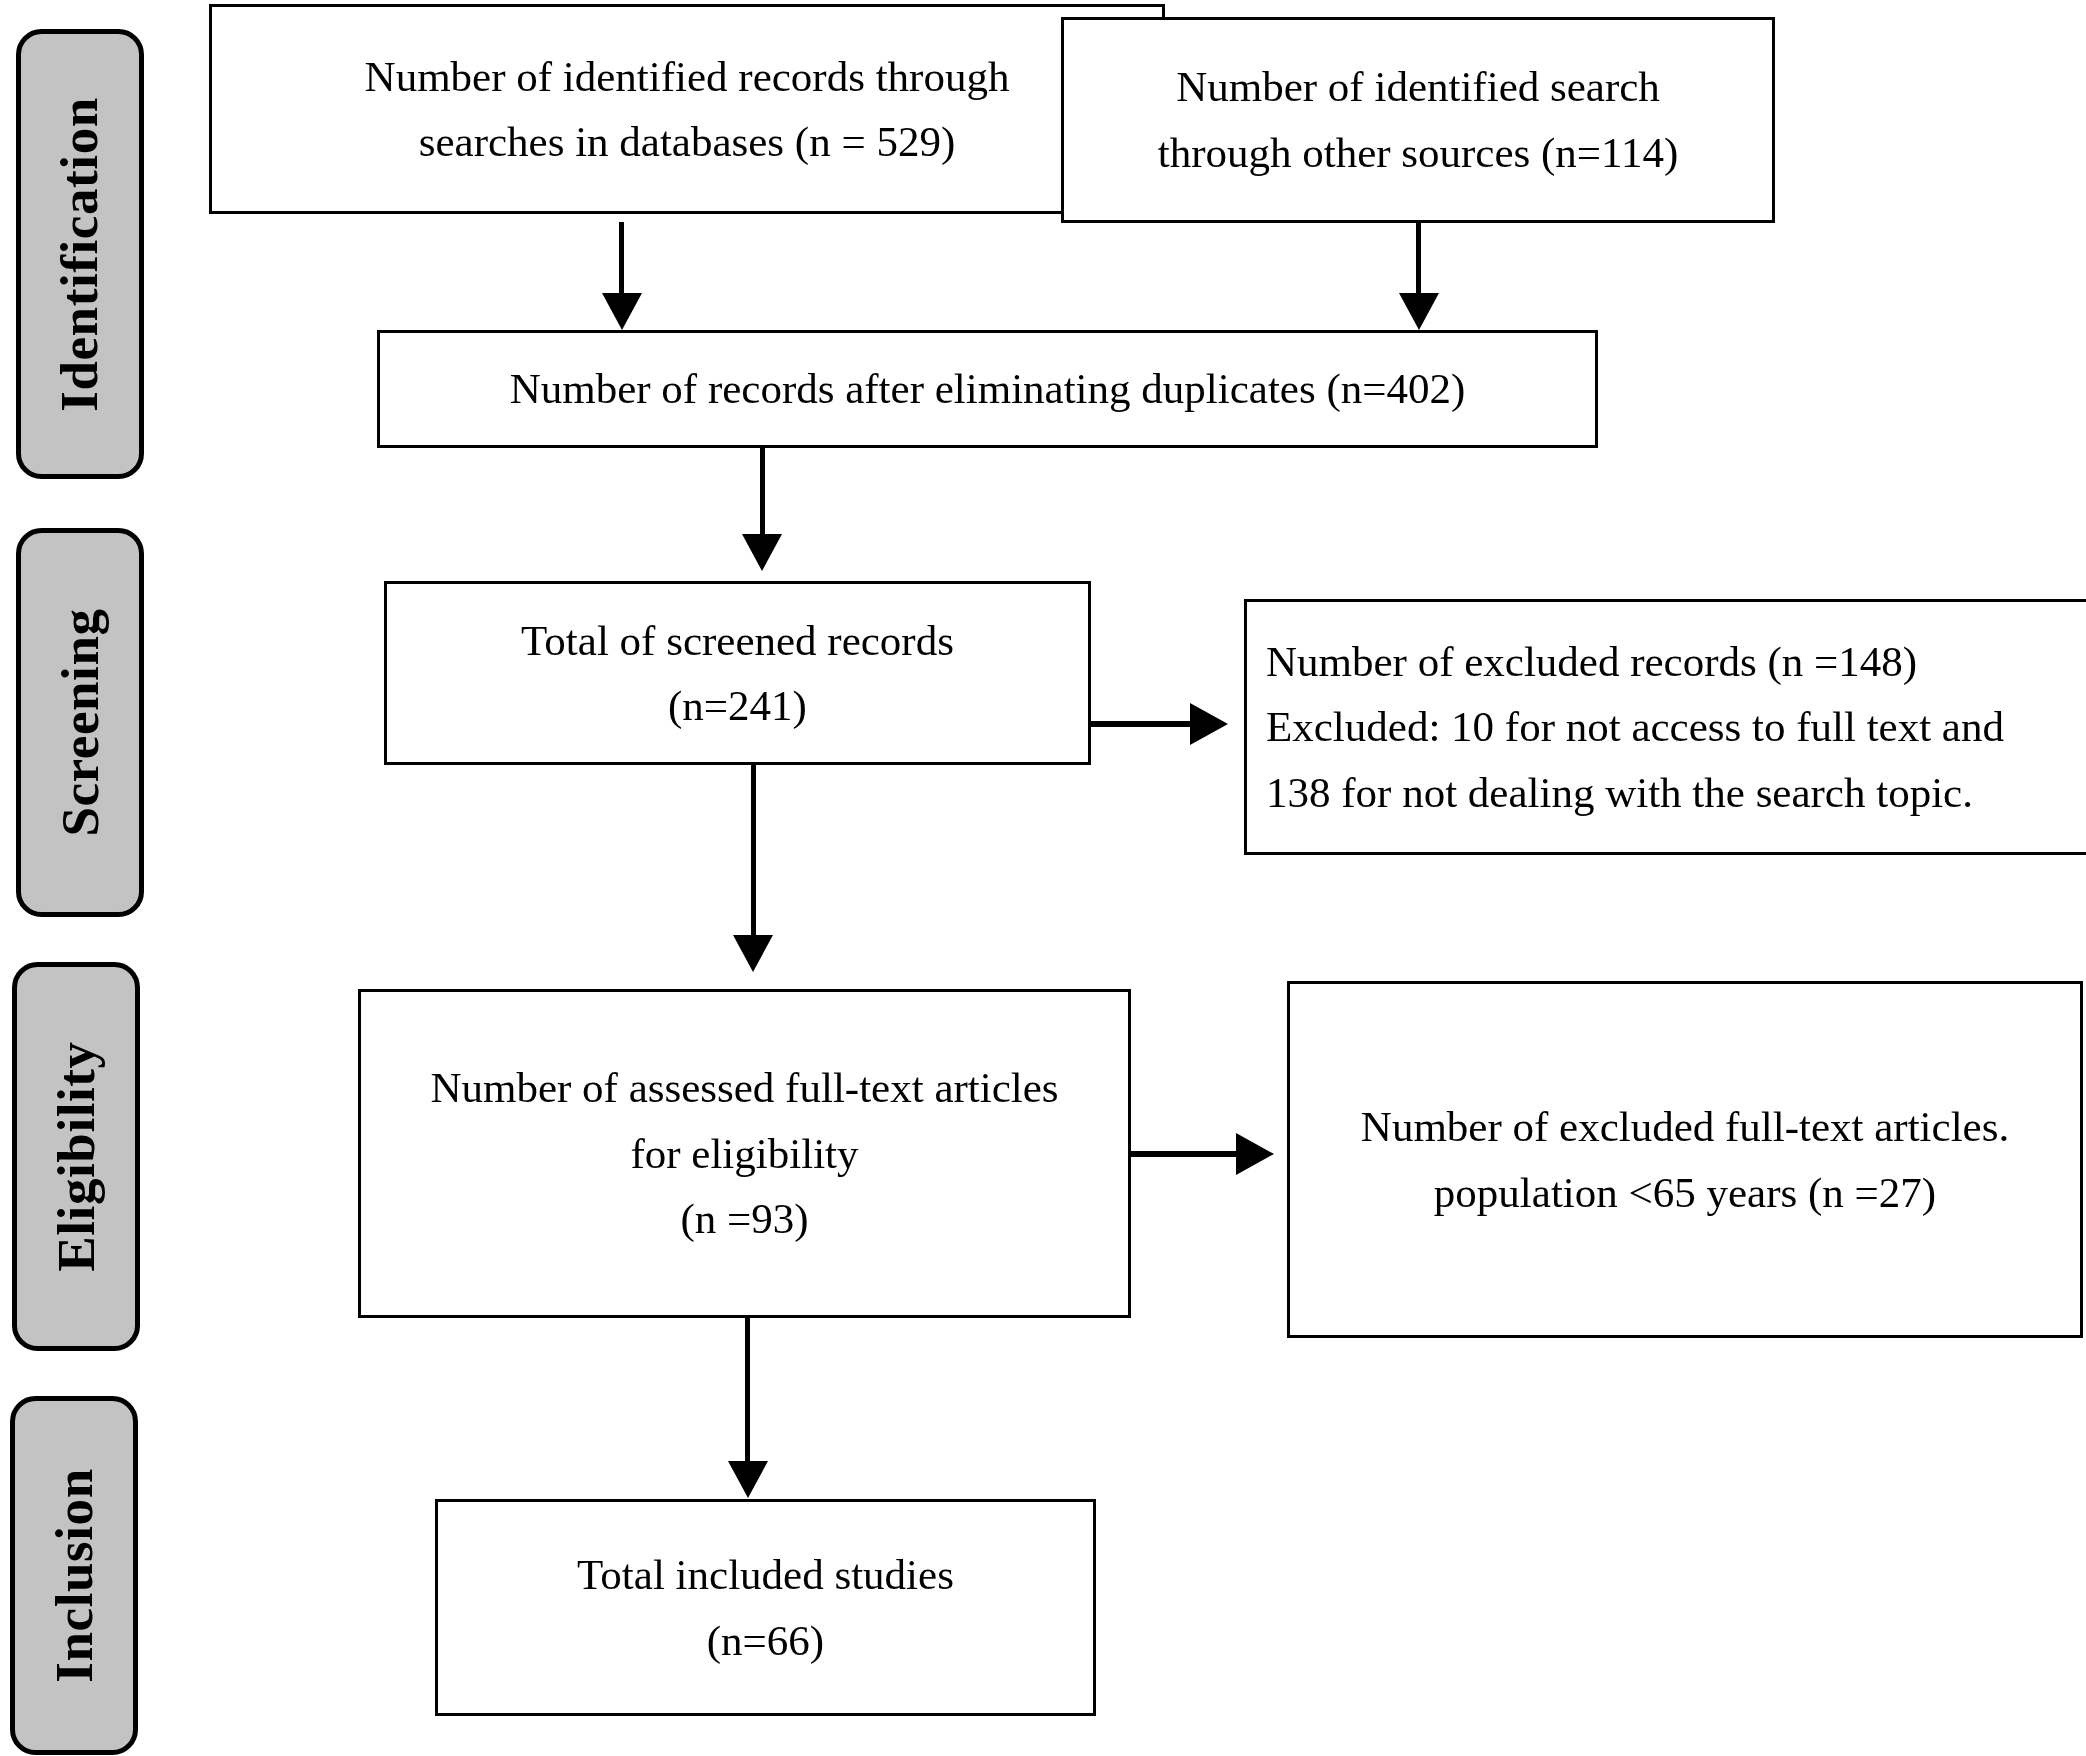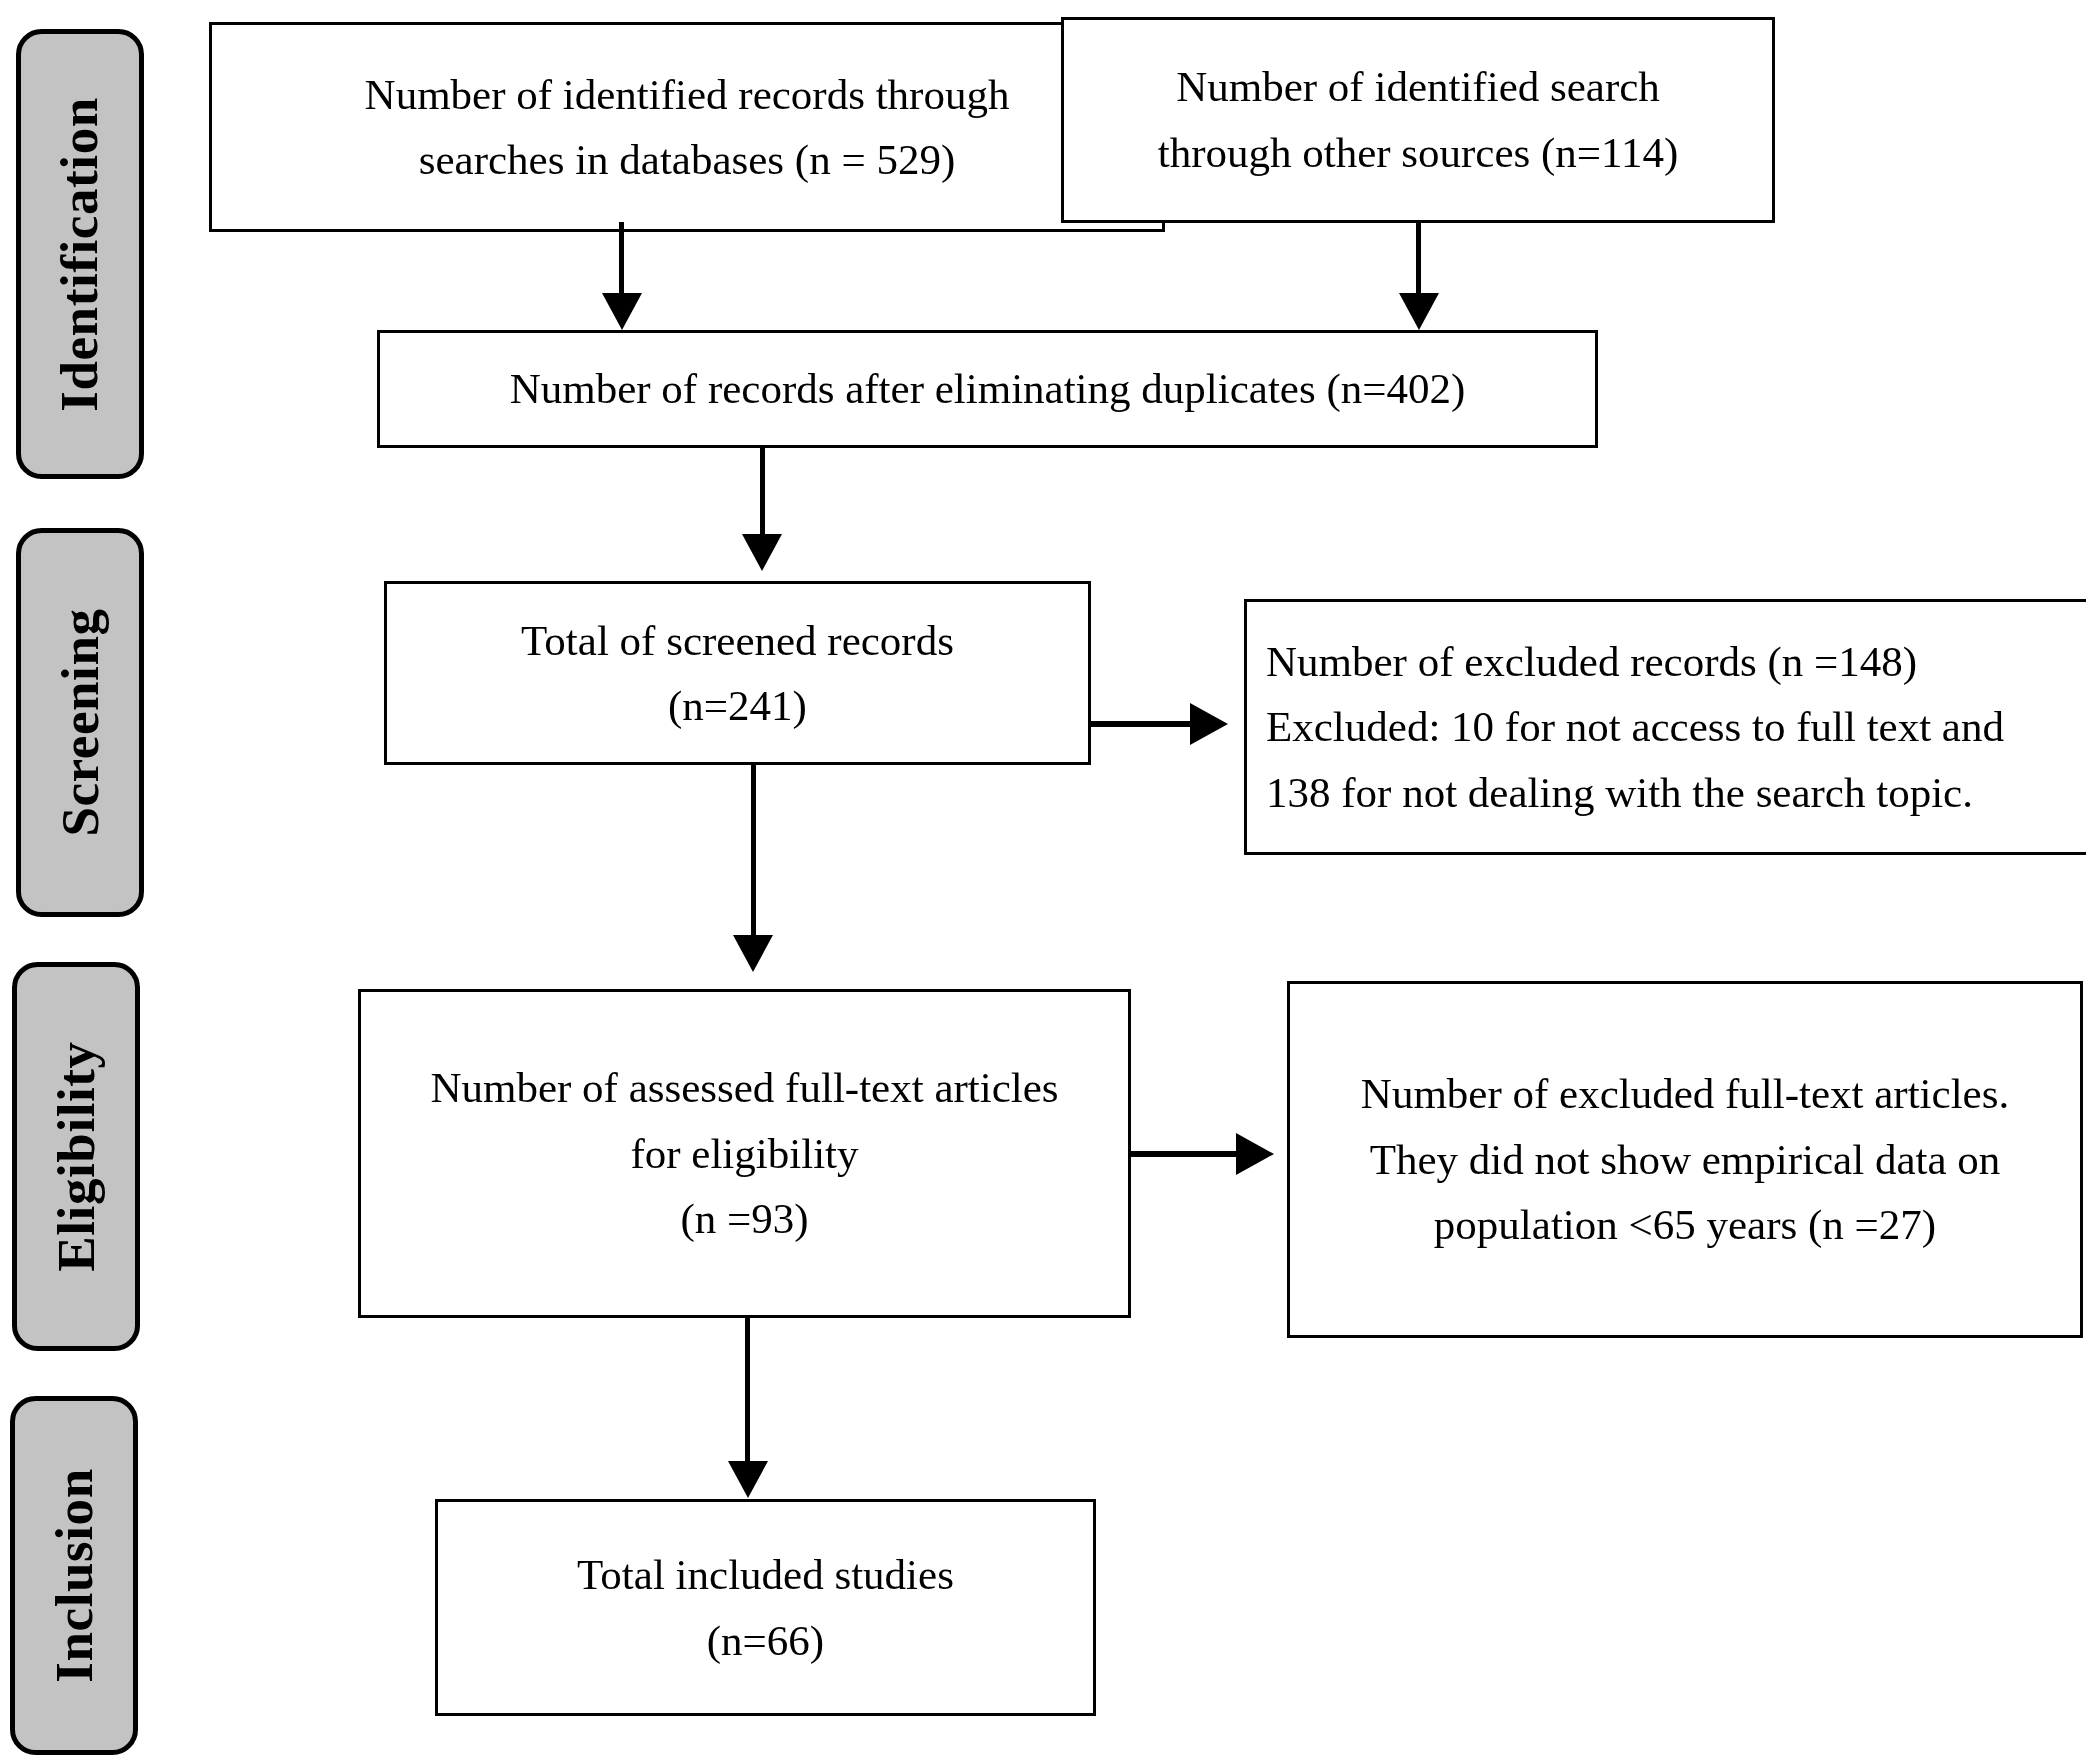--- a/index.html
+++ b/index.html
@@ -109,21 +109,21 @@
   </div>
 
   <div class="stage-pill" style="left:12.2px; top:962px; width:128px; height:389px;">
     <span class="stage-label">Eligibility</span>
   </div>
 
   <div class="stage-pill" style="left:10px; top:1396px; width:128px; height:359px;">
     <span class="stage-label">Inclusion</span>
   </div>
 
-  <div class="flow-box" style="left:209px; top:22px; width:956px; height:210px;">
+  <div class="flow-box" style="left:209px; top:4px; width:956px; height:210px;">
     <span class="line">Number of identified records through</span>
     <span class="line">searches in databases (n = 529)</span>
   </div>
 
   <div class="flow-box" style="left:1061px; top:16.7px; width:714px; height:206px;">
     <span class="line">Number of identified search</span>
     <span class="line">through other sources (n=114)</span>
   </div>
 
   <div class="v-line" style="left:619px; top:222px; height:92px;"></div>
@@ -160,21 +160,20 @@
     <span class="line">Number of assessed full-text articles</span>
     <span class="line">for eligibility</span>
     <span class="line">(n =93)</span>
   </div>
 
   <div class="h-line" style="left:1131px; top:1151px; width:133px;"></div>
   <div class="arrow-right" style="left:1236px; top:1133px;"></div>
 
   <div class="flow-box wrap" style="left:1287px; top:975px; width:796px; height:357px;margin-top:6px;">
     <span class="line">Number of excluded full-text articles.</span>
-    <span class="line">They did not show empirical data on</span>
     <span class="line">population &lt;65 years (n =27)</span>
   </div>
 
   <div class="v-line" style="left:745px; top:1318px; height:167px;"></div>
   <div class="arrow-down" style="left:728px; top:1461px;"></div>
 
   <div class="flow-box" style="left:435px; top:1499px; width:661px; height:217px;">
     <span class="line">Total included studies</span>
     <span class="line">(n=66)</span>
   </div>

